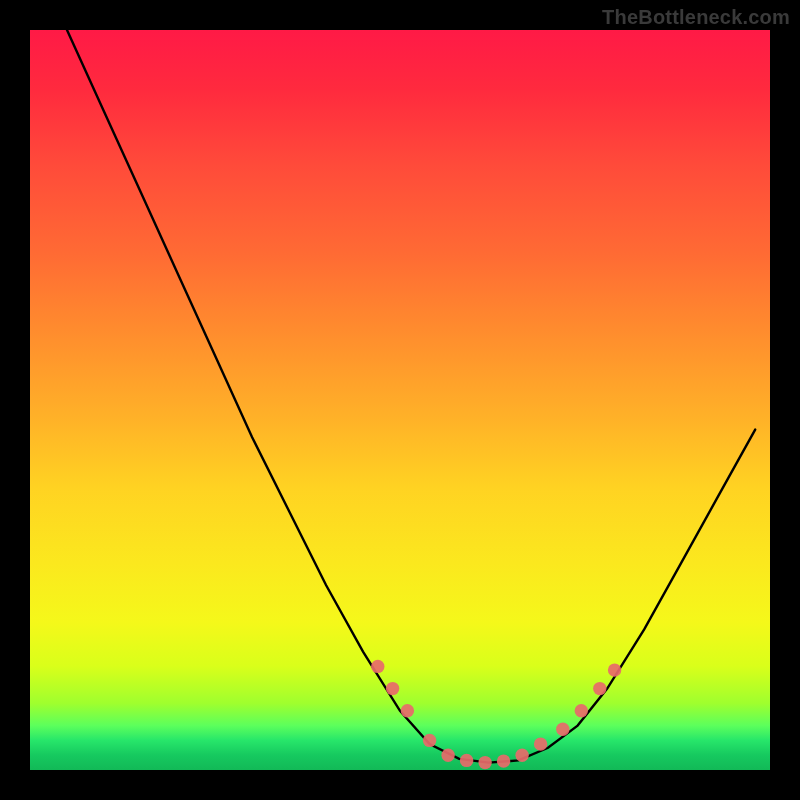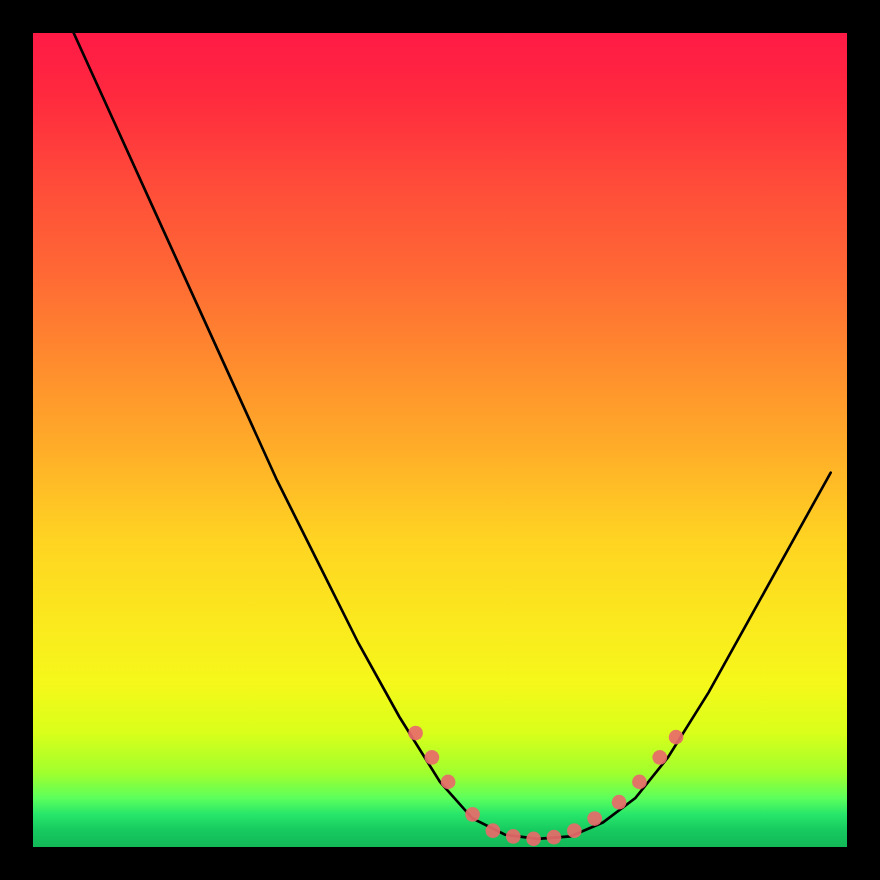--- a/index.html
+++ b/index.html
@@ -66,20 +66,21 @@
     top: 0;
     width: 740px;
     height: 740px;
   }
 </style>
 </head>
 <body>
 
 <div class="stage">
 
+  <div class="watermark">TheBottleneck.com</div>
 
   <div class="plot-area">
     <div class="gradient-bg"></div>
     <svg class="curve" viewBox="0 0 740 740" preserveAspectRatio="none">
       <path id="curve-path" fill="none" stroke="#000000" stroke-width="2.4" stroke-linecap="round" d="M37.0 0.0 L74.0 81.4 L111.0 162.8 L148.0 244.2 L185.0 325.6 L222.0 407.0 L259.0 481.0 L296.0 555.0 L333.0 621.6 L370.0 680.8 L399.6 714.1 L429.2 728.9 L458.8 732.6 L488.4 730.4 L518.0 717.8 L547.6 695.6 L577.2 658.6 L614.2 599.4 L651.2 532.8 L688.2 466.2 L725.2 399.6"></path>
       <g id="markers">
           <circle cx="347.8" cy="636.4" r="6.7" fill="#e86a6a" fill-opacity="0.92"></circle>
           <circle cx="362.6" cy="658.6" r="6.7" fill="#e86a6a" fill-opacity="0.92"></circle>
           <circle cx="377.4" cy="680.8" r="6.7" fill="#e86a6a" fill-opacity="0.92"></circle>
           <circle cx="399.6" cy="710.4" r="6.7" fill="#e86a6a" fill-opacity="0.92"></circle>

